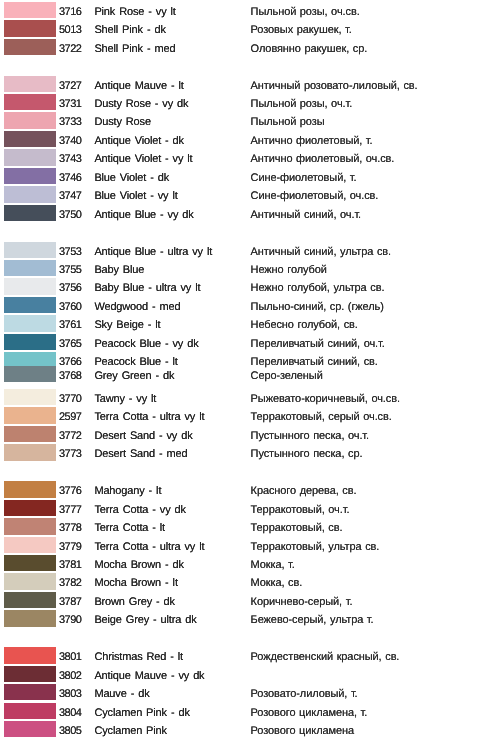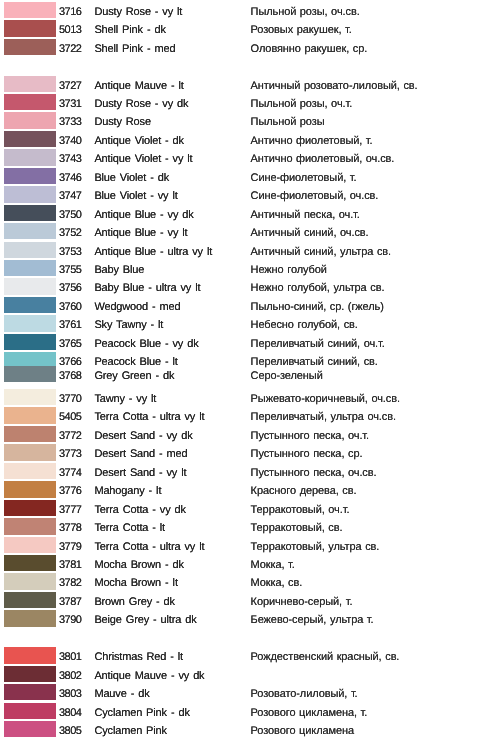--- a/index.html
+++ b/index.html
@@ -20,21 +20,21 @@
   .name { position:absolute; left:94.4px;  top:5.8px; font-size:11px; color:#262626; letter-spacing:-0.15px; word-spacing:1.1px; white-space:nowrap; }
   .tr   { position:absolute; left:250.6px; top:5.8px; font-size:11px; color:#2e2e2e; letter-spacing:-0.1px; word-spacing:0.7px; white-space:nowrap; }
 </style>
 </head>
 <body>
 
 <div id="chart">
 <div class="row" style="top:0.00px">
  <div class="sw" style="background: rgb(249, 177, 186);"></div>
  <div class="code">3716</div>
- <div class="name">Dusty Rose - vy lt</div>
+ <div class="name">Pink Rose - vy lt</div>
  <div class="tr">Пыльной розы, оч.св.</div>
 </div>
 <div class="row" style="top:18.44px">
  <div class="sw" style="background: rgb(169, 79, 78);"></div>
  <div class="code">5013</div>
  <div class="name">Shell Pink - dk</div>
  <div class="tr">Розовых ракушек, т.</div>
 </div>
 <div class="row" style="top:36.88px">
  <div class="sw" style="background: rgb(156, 95, 89);"></div>
@@ -81,27 +81,21 @@
 <div class="row" style="top:184.40px">
  <div class="sw" style="background: rgb(189, 190, 213);"></div>
  <div class="code">3747</div>
  <div class="name">Blue Violet - vy lt</div>
  <div class="tr">Сине-фиолетовый, оч.св.</div>
 </div>
 <div class="row" style="top:202.84px">
  <div class="sw" style="background: rgb(69, 78, 90);"></div>
  <div class="code">3750</div>
  <div class="name">Antique Blue - vy dk</div>
- <div class="tr">Античный песка, оч.т.</div>
-</div>
-<div class="row" style="top:221.28px">
- <div class="sw" style="background: rgb(187, 202, 216);"></div>
- <div class="code">3752</div>
- <div class="name">Antique Blue - vy lt</div>
- <div class="tr">Античный синий, оч.св.</div>
+ <div class="tr">Античный синий, оч.т.</div>
 </div>
 <div class="row" style="top:239.72px">
  <div class="sw" style="background: rgb(207, 215, 222);"></div>
  <div class="code">3753</div>
  <div class="name">Antique Blue - ultra vy lt</div>
  <div class="tr">Античный синий, ультра св.</div>
 </div>
 <div class="row" style="top:258.16px">
  <div class="sw" style="background: rgb(162, 188, 211);"></div>
  <div class="code">3755</div>
@@ -116,21 +110,21 @@
 </div>
 <div class="row" style="top:295.04px">
  <div class="sw" style="background: rgb(72, 128, 160);"></div>
  <div class="code">3760</div>
  <div class="name">Wedgwood - med</div>
  <div class="tr">Пыльно-синий, ср. (гжель)</div>
 </div>
 <div class="row" style="top:313.48px">
  <div class="sw" style="background: rgb(189, 218, 227);"></div>
  <div class="code">3761</div>
- <div class="name">Sky Tawny - lt</div>
+ <div class="name">Sky Beige - lt</div>
  <div class="tr">Небесно голубой, св.</div>
 </div>
 <div class="row" style="top:331.92px">
  <div class="sw" style="background: rgb(43, 110, 135);"></div>
  <div class="code">3765</div>
  <div class="name">Peacock Blue - vy dk</div>
  <div class="tr">Переливчатый синий, оч.т.</div>
 </div>
 <div class="row" style="top:350.36px">
  <div class="sw" style="background: rgb(116, 195, 201);"></div>
@@ -145,42 +139,36 @@
  <div class="tr">Серо-зеленый</div>
 </div>
 <div class="row" style="top:387.24px">
  <div class="sw" style="background: rgb(244, 237, 222);"></div>
  <div class="code">3770</div>
  <div class="name">Tawny - vy lt</div>
  <div class="tr">Рыжевато-коричневый, оч.св.</div>
 </div>
 <div class="row" style="top:405.68px">
  <div class="sw" style="background: rgb(234, 179, 142);"></div>
- <div class="code">5405</div>
+ <div class="code">2597</div>
  <div class="name">Terra Cotta - ultra vy lt</div>
- <div class="tr">Переливчатый, ультра оч.св.</div>
+ <div class="tr">Терракотовый, серый оч.св.</div>
 </div>
 <div class="row" style="top:424.12px">
  <div class="sw" style="background: rgb(189, 130, 111);"></div>
  <div class="code">3772</div>
  <div class="name">Desert Sand - vy dk</div>
  <div class="tr">Пустынного песка, оч.т.</div>
 </div>
 <div class="row" style="top:442.56px">
  <div class="sw" style="background: rgb(214, 181, 158);"></div>
  <div class="code">3773</div>
  <div class="name">Desert Sand - med</div>
  <div class="tr">Пустынного песка, ср.</div>
 </div>
-<div class="row" style="top:461.00px">
- <div class="sw" style="background: rgb(245, 224, 211);"></div>
- <div class="code">3774</div>
- <div class="name">Desert Sand - vy lt</div>
- <div class="tr">Пустынного песка, оч.св.</div>
-</div>
 <div class="row" style="top:479.44px">
  <div class="sw" style="background: rgb(194, 127, 67);"></div>
  <div class="code">3776</div>
  <div class="name">Mahogany - lt</div>
  <div class="tr">Красного дерева, св.</div>
 </div>
 <div class="row" style="top:497.88px">
  <div class="sw" style="background: rgb(132, 39, 33);"></div>
  <div class="code">3777</div>
  <div class="name">Terra Cotta - vy dk</div>

